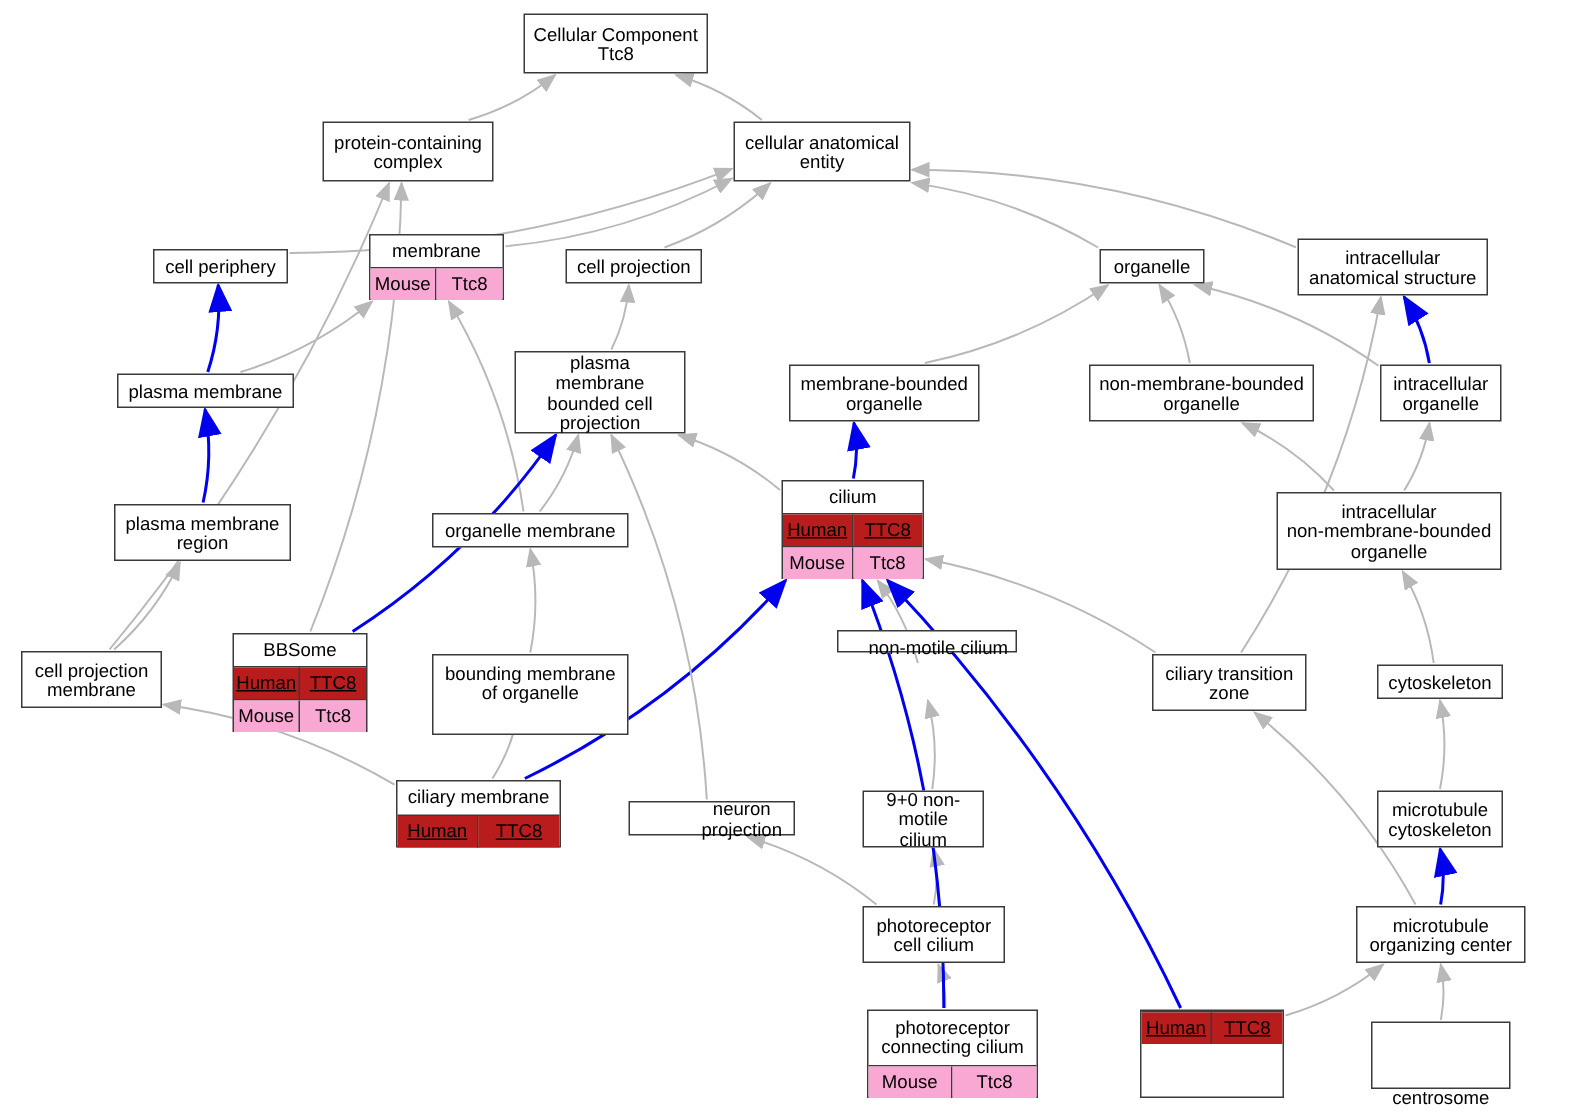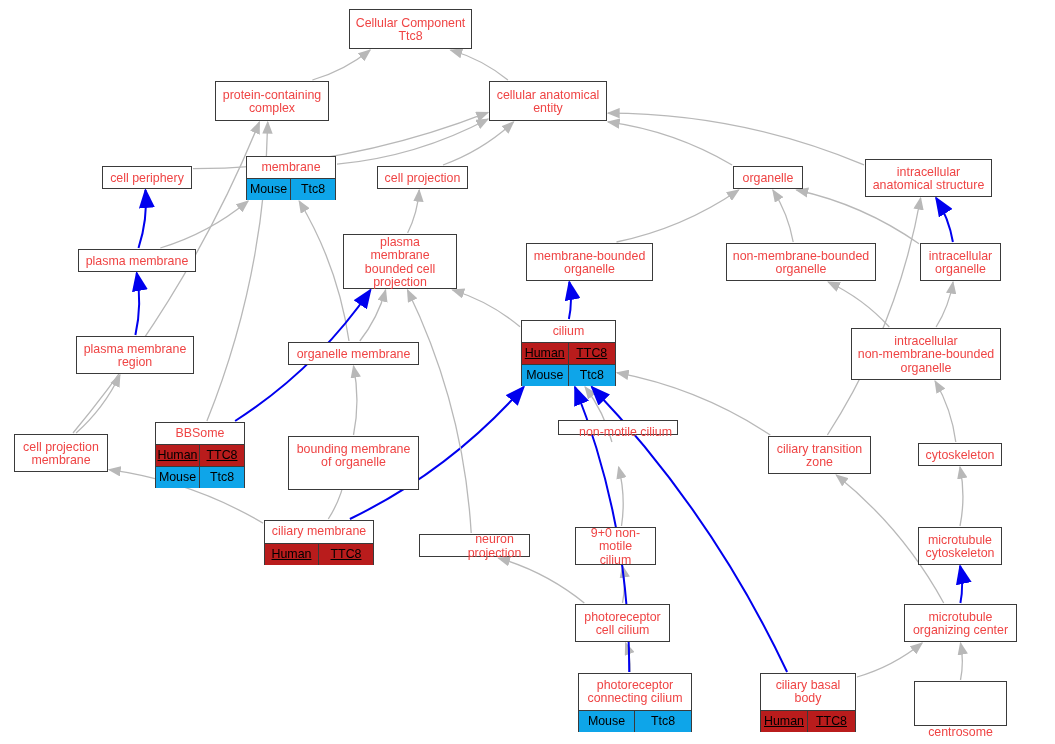--- a/index.html
+++ b/index.html
@@ -2,32 +2,32 @@
 <html><head>
 <meta charset="utf-8">
 <style>
   html,body{margin:0;padding:0;background:#ffffff;}
   body{font-family:"Liberation Sans","DejaVu Sans",sans-serif;}
   #canvas{position:relative;width:1055px;height:744px;background:#fff;overflow:hidden;}
   svg#edges{position:absolute;left:0;top:0;width:1055px;height:744px;}
   .node{position:absolute;box-sizing:border-box;border:1.6px solid #3a3a3a;background:#ffffff;}
   .node .title{
     display:flex;align-items:center;justify-content:center;
-    text-align:center;font-size:12.4px;color:#ef4444;line-height:13.5px;
+    text-align:center;font-size:12.4px;color:#000000;line-height:13.5px;
     padding:2px 5px;box-sizing:border-box;white-space:pre-line;
   }
   .node .gene-row{display:flex;border-top:1.6px solid #3a3a3a;}
   .node .gene-row .cell{
     flex:1 1 50%;
     display:flex;align-items:center;justify-content:center;
     font-size:12.4px;color:#000;line-height:13.5px;height:21px;box-sizing:border-box;
   }
   .node .gene-row .cell:first-child{border-right:1.6px solid #3a3a3a;}
   .row-human .cell{background:#b91c1c;text-decoration:underline;}
-  .row-mouse .cell{background:#0ea5e9;}
+  .row-mouse .cell{background:#f9a8d4;}
 </style>
 </head>
 <body>
 
 <div id="canvas">
   <svg id="edges" xmlns="http://www.w3.org/2000/svg">
     <defs>
       <marker id="ah-gray" markerWidth="10" markerHeight="8" refX="9" refY="4" orient="auto">
         <path d="M0,0 L10,4 L0,8 z" fill="#b8b8b8"></path>
       </marker>
@@ -216,22 +216,20 @@
       </div>
       <div class="node" style="left: 578px; top: 673px; width: 114px; height: 59px;">
         <div class="title" style="height: 36.4px;">photoreceptor
 connecting cilium</div>
         <div class="gene-row row-mouse">
           <div class="cell">Mouse</div>
           <div class="cell">Ttc8</div>
         </div>
       </div>
       <div class="node" style="left: 760px; top: 673px; width: 96px; height: 59px;">
-        <div class="title" style="height: 36.4px;">ciliary basal
-body</div>
         <div class="gene-row row-human">
           <div class="cell">Human</div>
           <div class="cell">TTC8</div>
         </div>
       </div>
       <div class="node" style="left: 914px; top: 681px; width: 93px; height: 45px;">
         <div class="title" style="height: 22.4px; margin-top: 40px;">centrosome</div>
         <div class="gene-row row-human">
           <div class="cell">Human</div>
           <div class="cell">TTC8</div>

